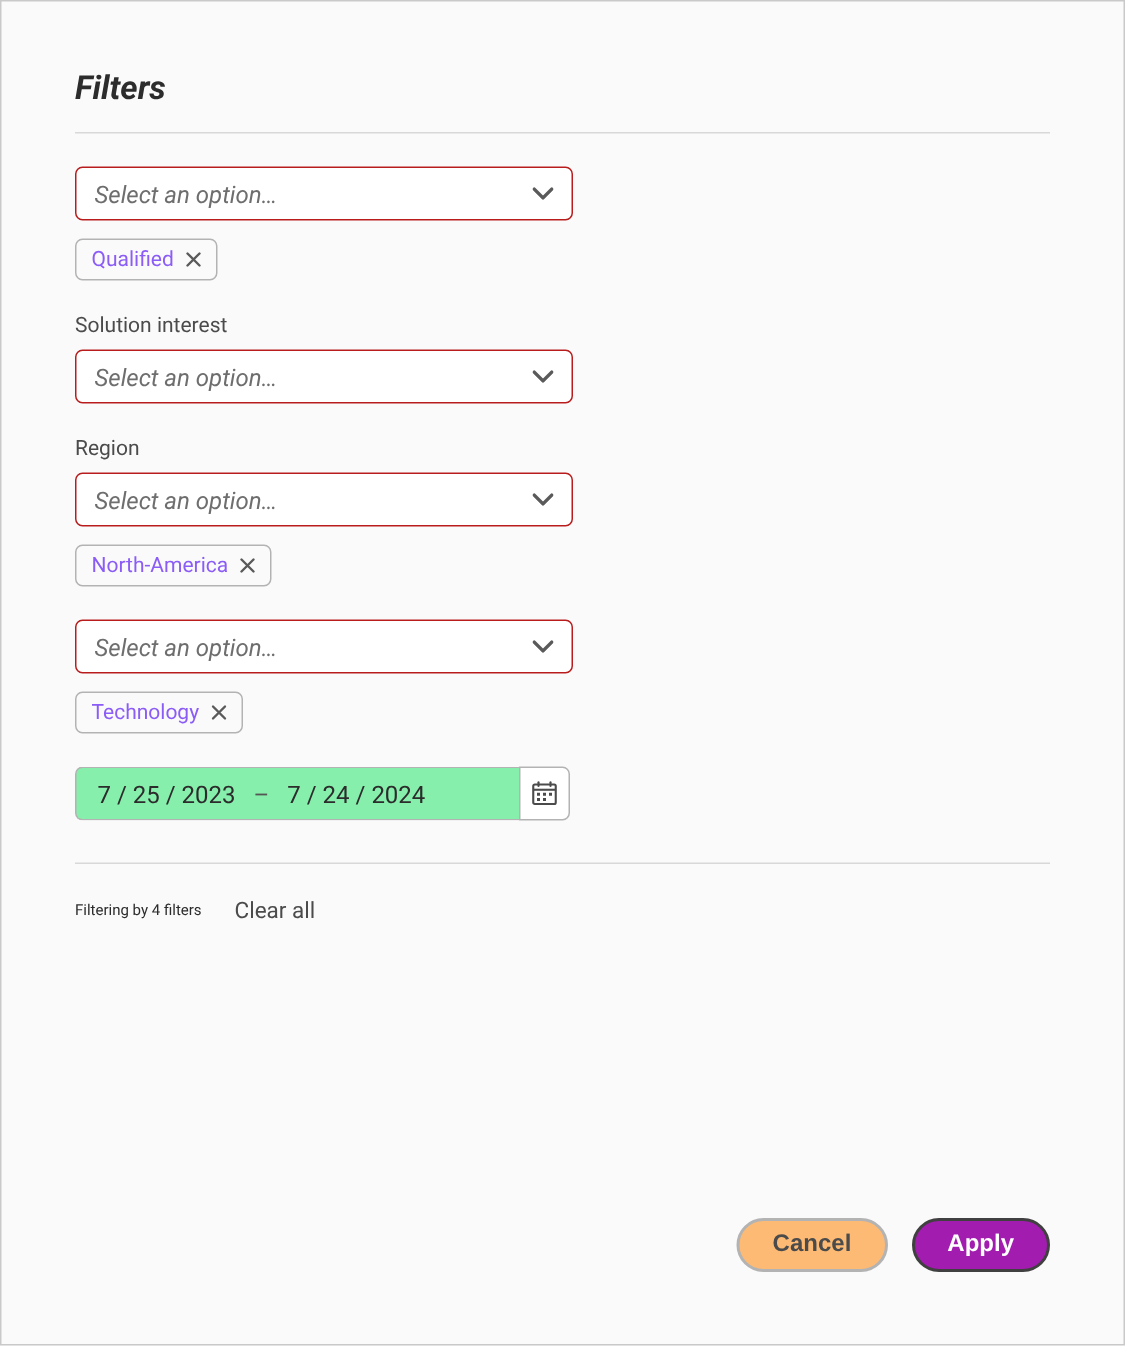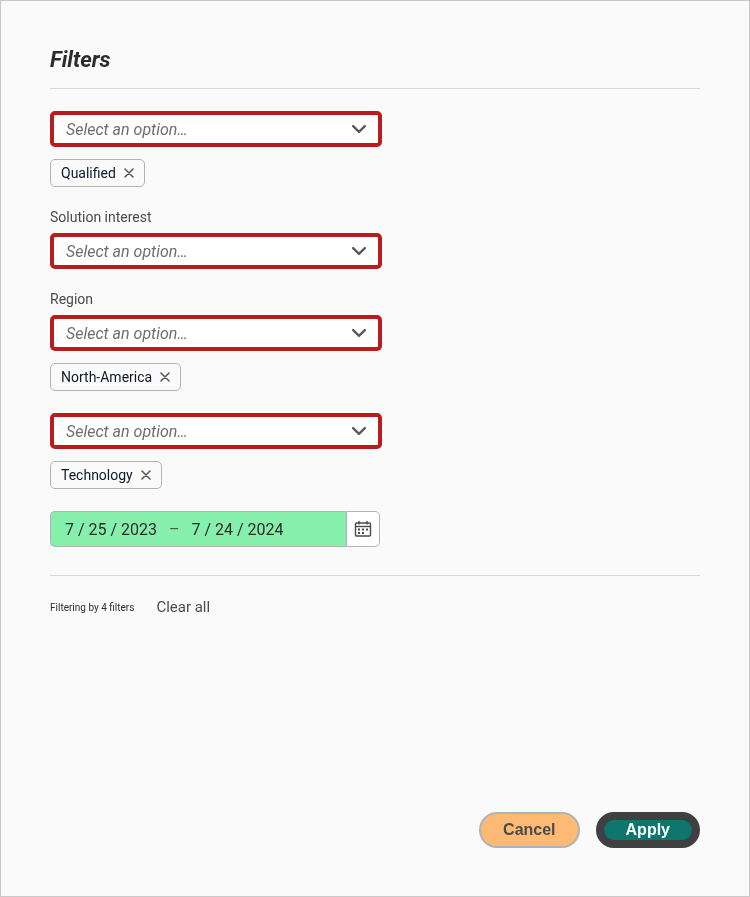--- a/index.html
+++ b/index.html
@@ -32,21 +32,21 @@
   .field-group { margin-bottom: 22px; }
   .field-label {
     font-size: 14px;
     color: #4b4b4b;
     margin-bottom: 8px;
     display: block;
   }
   .select {
     width: 332px;
     height: 36px;
-    border: 4px solid #b91c1c;
+    border: 1px solid #b91c1c;
     border-radius: 5px;
     background: #fff;
     display: flex;
     align-items: center;
     justify-content: space-between;
     padding: 0 12px;
     cursor: pointer;
   }
   .select-placeholder {
     font-style: italic;
@@ -61,21 +61,21 @@
   .tags-row { margin-top: 12px; display: flex; flex-wrap: wrap; gap: 8px; }
   .tag {
     display: inline-flex;
     align-items: center;
     gap: 8px;
     border: 1px solid #b3b3b3;
     background: #fafafa;
     border-radius: 5px;
     padding: 5px 10px;
     font-size: 14px;
-    color: #0f172a;
+    color: #8b5cf6;
     cursor: default;
   }
   .tag-close {
     width: 10px;
     height: 10px;
     cursor: pointer;
     flex-shrink: 0;
   }
   .date-row {
     display: flex;
@@ -139,22 +139,22 @@
     display: inline-flex;
     align-items: center;
     justify-content: center;
   }
   .btn-secondary {
     background: #fdba74;
     border: 2px solid #b3b3b3;
     color: #4b4b4b;
   }
   .btn-primary {
-    background: #0f766e;
-    border: 8px solid #404040;
+    background: #a21caf;
+    border: 2px solid #404040;
     color: #fff;
   }
 </style>
 </head>
 <body>
 
 <div class="panel">
 
   <h2 class="panel-title">Filters</h2>
   <hr class="rule">

